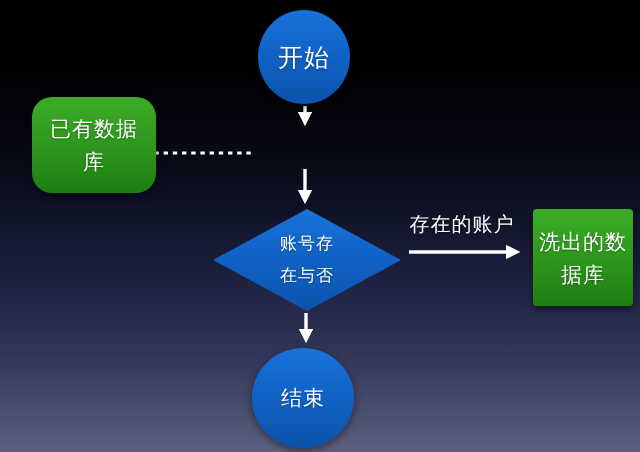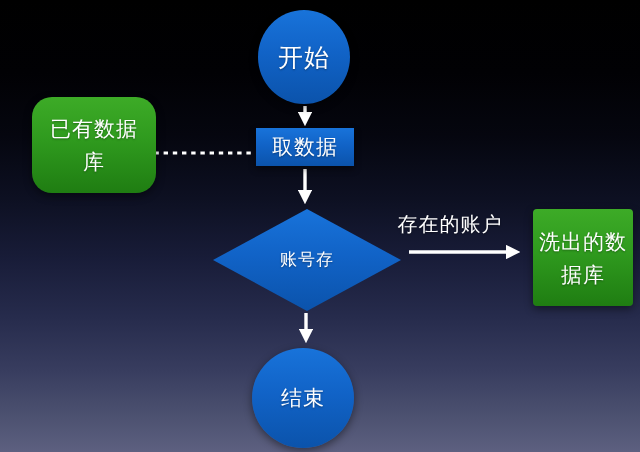--- a/index.html
+++ b/index.html
@@ -51,21 +51,21 @@
     box-shadow:0 3px 8px rgba(0,0,0,.45);
     justify-content:center;
   }
   .node-end{left:252px;top:348px;width:102px;height:100px;font-size:21px;text-align:center;}
   .lines span{display:block;}
   .edge-label{
     position:absolute;z-index:2;color:#ffffff;
     font-size:20px;letter-spacing:1px;
     text-shadow:0 1px 2px rgba(0,0,0,.4);
   }
-  .label-exists{left:390px;top:211px;width:120px;text-align:center;}
+  .label-exists{left:402px;top:211px;width:120px;text-align:center;}
   .label-not-exists{left:338px;top:319px;width:90px;text-align:left;}
 </style>
 </head>
 <body>
 
 <div class="slide">
 
   <svg class="connectors" width="640" height="452" viewBox="0 0 640 452">
     <defs>
       <marker id="arrow" viewBox="0 0 10 10" refX="7" refY="5" markerWidth="4.2" markerHeight="4.2" orient="auto-start-reverse">
@@ -76,34 +76,32 @@
     <path d="M136 153 L253 153" stroke="#ffffff" stroke-width="3.2" fill="none" stroke-dasharray="4.4 4.8"></path>
     <path d="M305 169 L305 200" stroke="#ffffff" stroke-width="3.4" fill="none" marker-end="url(#arrow)"></path>
     <path d="M409 252 L516 252" stroke="#ffffff" stroke-width="3.4" fill="none" marker-end="url(#arrow)"></path>
     <path d="M306 313 L306 339" stroke="#ffffff" stroke-width="3.4" fill="none" marker-end="url(#arrow)"></path>
   </svg>
 
   <div class="node circle blue node-start">
     <span>开始</span>
   </div>
 
-  <div class="node blue node-fetch">
-    <span>取数据</span>
-  </div>
 
   <div class="node green node-existing-db">
     <div class="lines">
       <span>已有数据</span>
       <span>库</span>
     </div>
   </div>
 
   <div class="node blue node-decision">
     <div class="lines">
       <span>账号存</span>
+      <span>在与否</span>
     </div>
   </div>
 
   <div class="node green node-washed-db">
     <div class="lines">
       <span>洗出的数</span>
       <span>据库</span>
     </div>
   </div>
 

